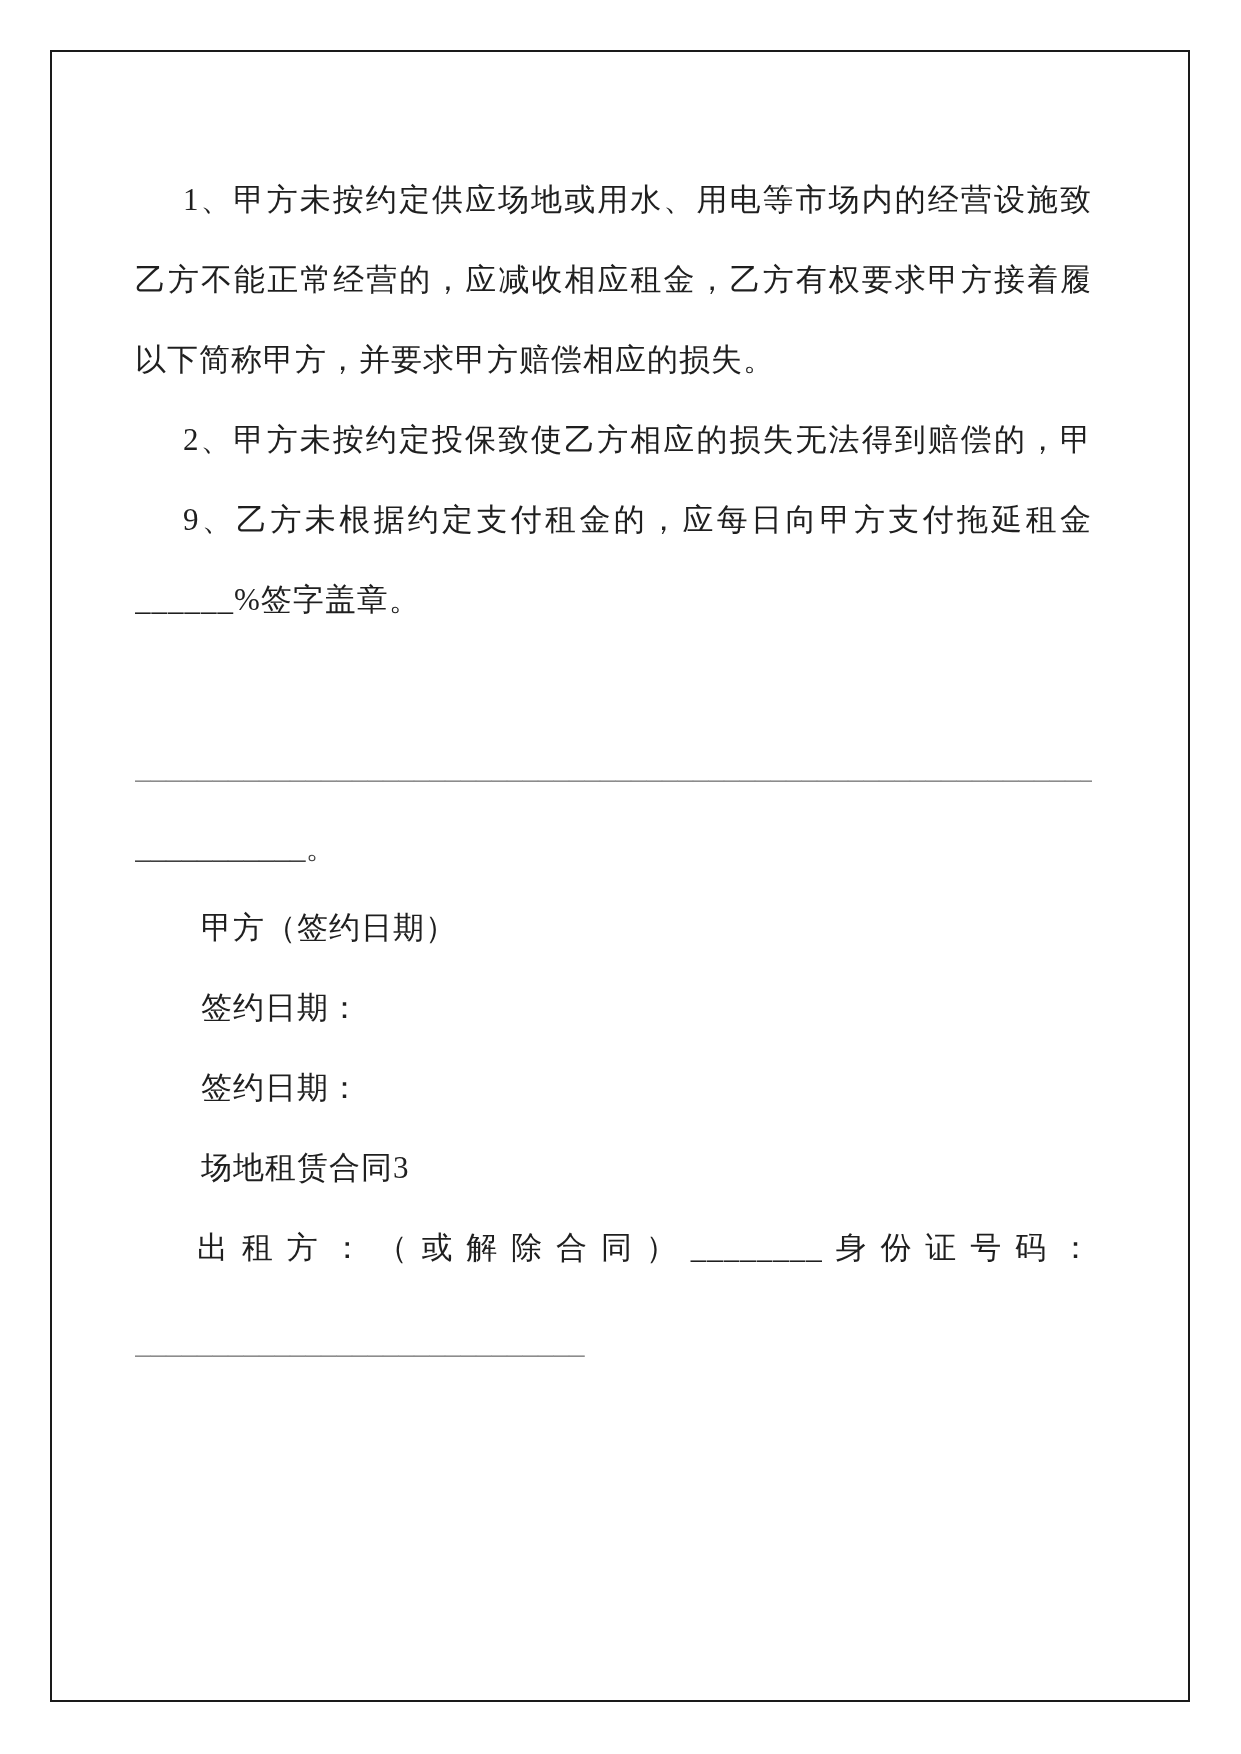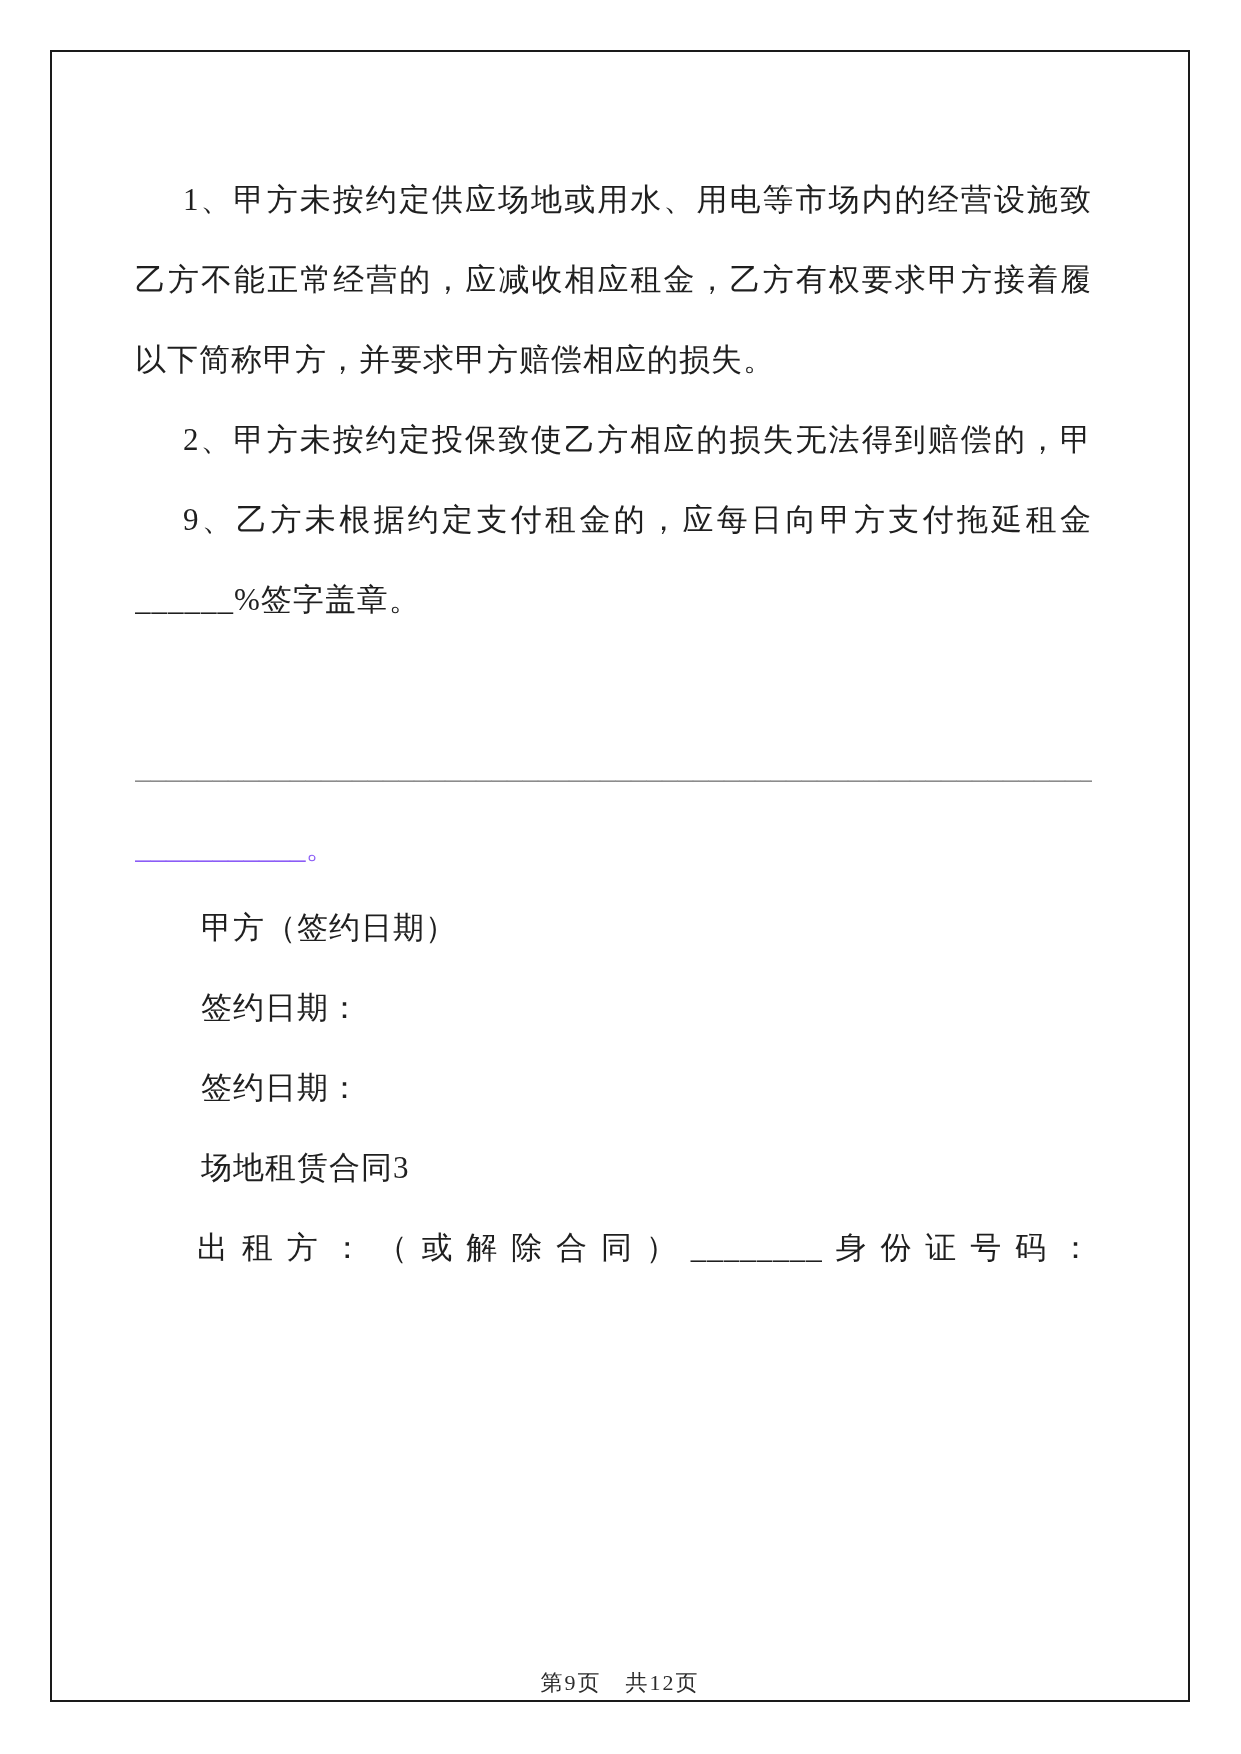--- a/index.html
+++ b/index.html
@@ -33,21 +33,21 @@
   }
   .justify {
     white-space:normal;
     text-align:justify;
     text-align-last:justify;
   }
   .ind-p   { text-indent:48px; }
   .ind-sig { text-indent:66px; }
   .ind-lse { text-indent:62px; }
   .blank-gray { color:#8c8c8c; letter-spacing:0; }
-  .blank-dark { color:#8b5cf6; letter-spacing:0; }
+  .blank-dark { color:#404040; letter-spacing:0; }
   .gap-top-long  { margin-top:88px; }
   .gap-top-short { margin-top:15px; }
   .footer {
     position:absolute;
     left:0; right:0; top:1616px;
     text-align:center;
     font-size:22px;
     color:#2b2b2b;
     letter-spacing:2px;
   }
@@ -72,20 +72,18 @@
       <p class="ln blank-dark">___________。</p>
 
       <p class="ln ind-sig">甲方（签约日期）</p>
       <p class="ln ind-sig">签约日期：</p>
       <p class="ln ind-sig">签约日期：</p>
 
       <p class="ln ind-sig">场地租赁合同3</p>
 
       <p class="ln justify ind-lse">出租方：（或解除合同）________身份证号码：</p>
 
+      <p class="ln blank-gray gap-top-short">_____________________________</p>
 
     </div>
 
-    <div class="footer">
-      <span>第9页　共12页</span>
-    </div>
   </div>
 </div>
 
 </body></html>

